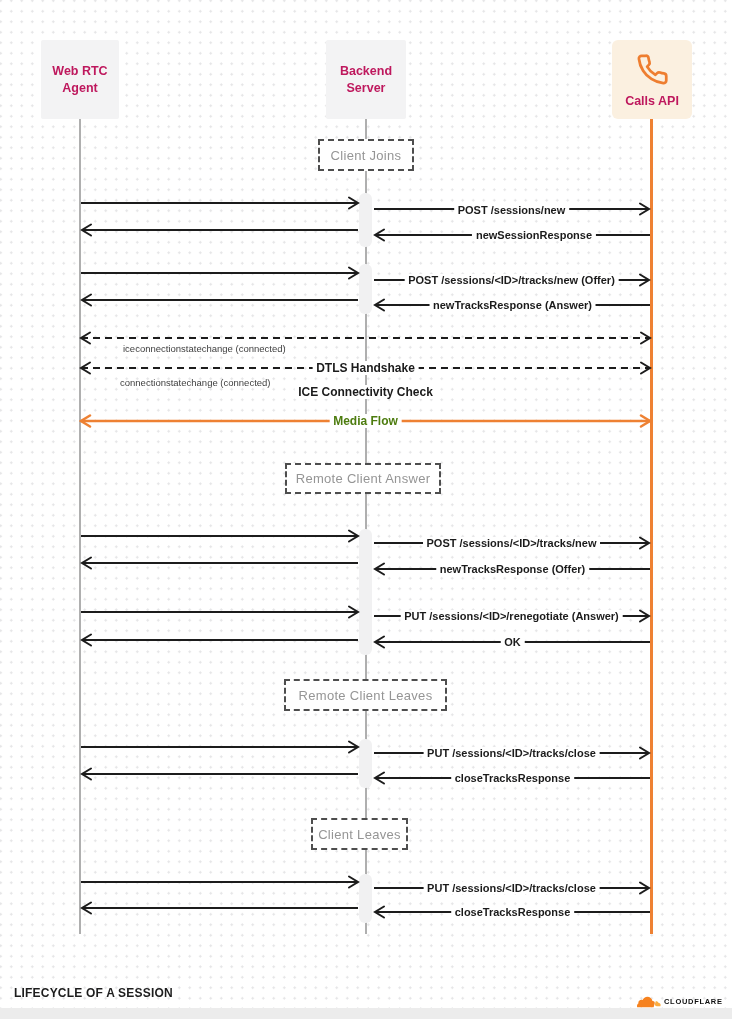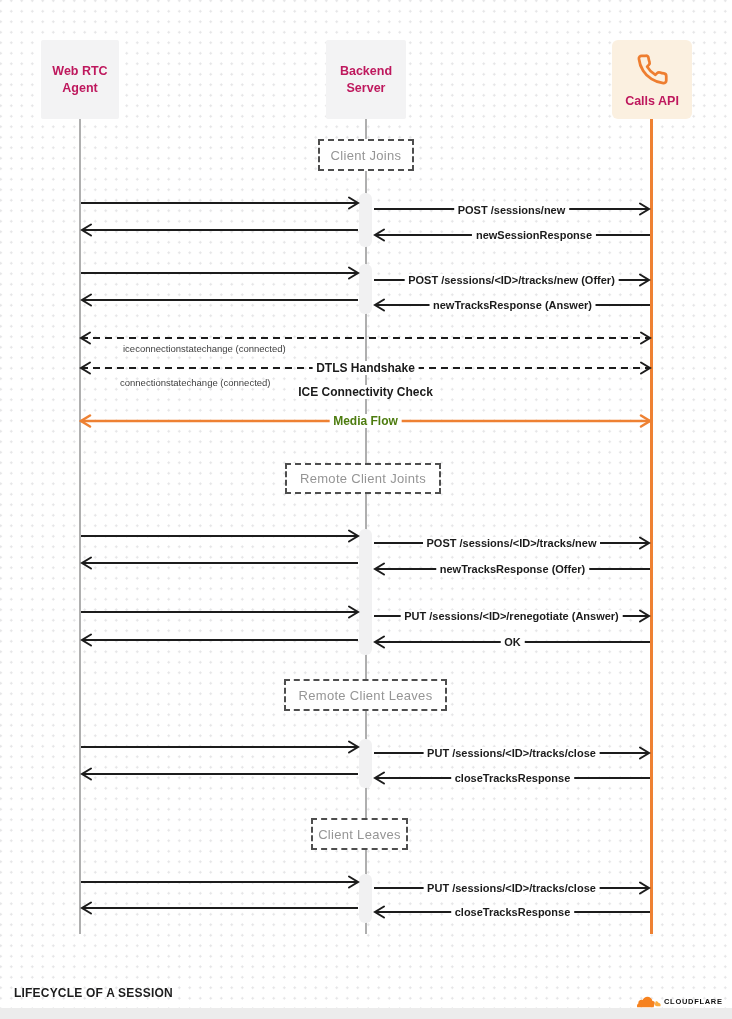--- a/index.html
+++ b/index.html
@@ -125,21 +125,21 @@
       <line x1="358" y1="774" x2="82" y2="774" stroke="#1C1C1C" stroke-width="2" marker-end="url(#ah-b)"></line>
       <line x1="650" y1="778" x2="375" y2="778" stroke="#1C1C1C" stroke-width="2" marker-end="url(#ah-b)"></line>
       <line x1="81" y1="882" x2="358" y2="882" stroke="#1C1C1C" stroke-width="2" marker-end="url(#ah-b)"></line>
       <line x1="374" y1="888" x2="649" y2="888" stroke="#1C1C1C" stroke-width="2" marker-end="url(#ah-b)"></line>
       <line x1="358" y1="908" x2="82" y2="908" stroke="#1C1C1C" stroke-width="2" marker-end="url(#ah-b)"></line>
       <line x1="650" y1="912" x2="375" y2="912" stroke="#1C1C1C" stroke-width="2" marker-end="url(#ah-b)"></line>
     </svg>
 
   <div class="label-layer">
       <div class="phase" style="left: 318px; top: 139px; width: 96px; height: 32px;">Client Joins</div>
-      <div class="phase" style="left: 285px; top: 463px; width: 156px; height: 31px;">Remote Client Joints</div>
+      <div class="phase" style="left: 285px; top: 463px; width: 156px; height: 31px;">Remote Client Answer</div>
       <div class="phase" style="left: 284px; top: 679px; width: 163px; height: 32px;">Remote Client Leaves</div>
       <div class="phase" style="left: 311px; top: 818px; width: 97px; height: 32px;">Client Leaves</div>
       <div class="msg-label" style="left: 511.5px; top: 201px; margin-top: 9px;">POST /sessions/new</div>
       <div class="msg-label" style="left: 534px; top: 235px;">newSessionResponse</div>
       <div class="msg-label" style="left: 511.5px; top: 280px;">POST /sessions/&lt;ID&gt;/tracks/new (Offer)</div>
       <div class="msg-label" style="left: 512.5px; top: 305px;">newTracksResponse (Answer)</div>
       <div class="msg-label big" style="left: 365.5px; top: 356px; margin-top: 36px;">ICE Connectivity Check</div>
       <div class="msg-note" style="left: 100px; top: 343px; margin-left: 23px;">iceconnectionstatechange (connected)</div>
       <div class="msg-label big" style="left: 365.5px; top: 368px;">DTLS Handshake</div>
       <div class="msg-note" style="left: 92px; top: 377px; margin-left: 28px;">connectionstatechange (connected)</div>

